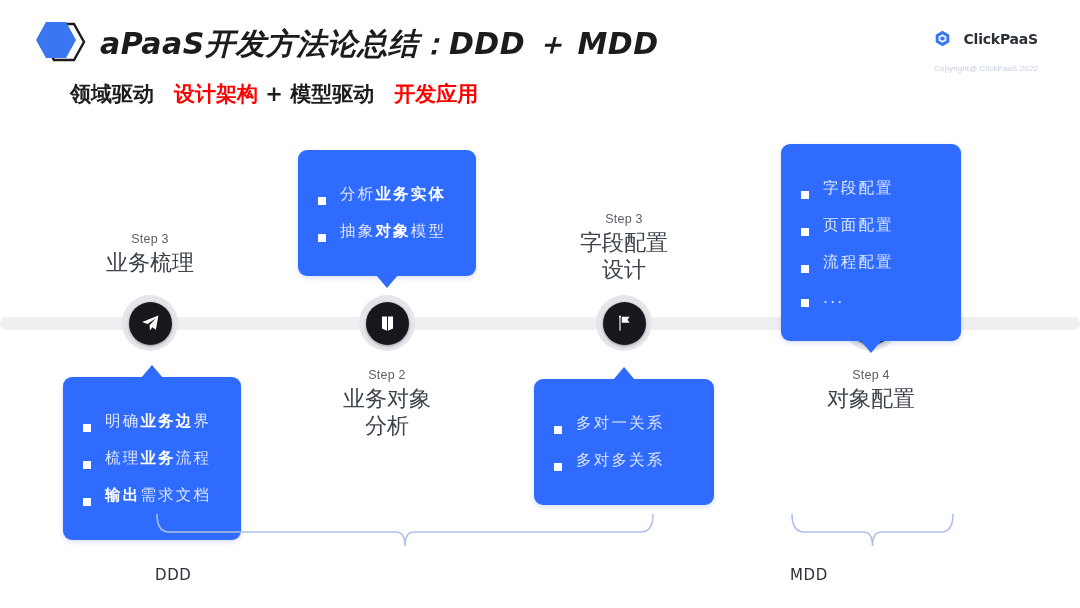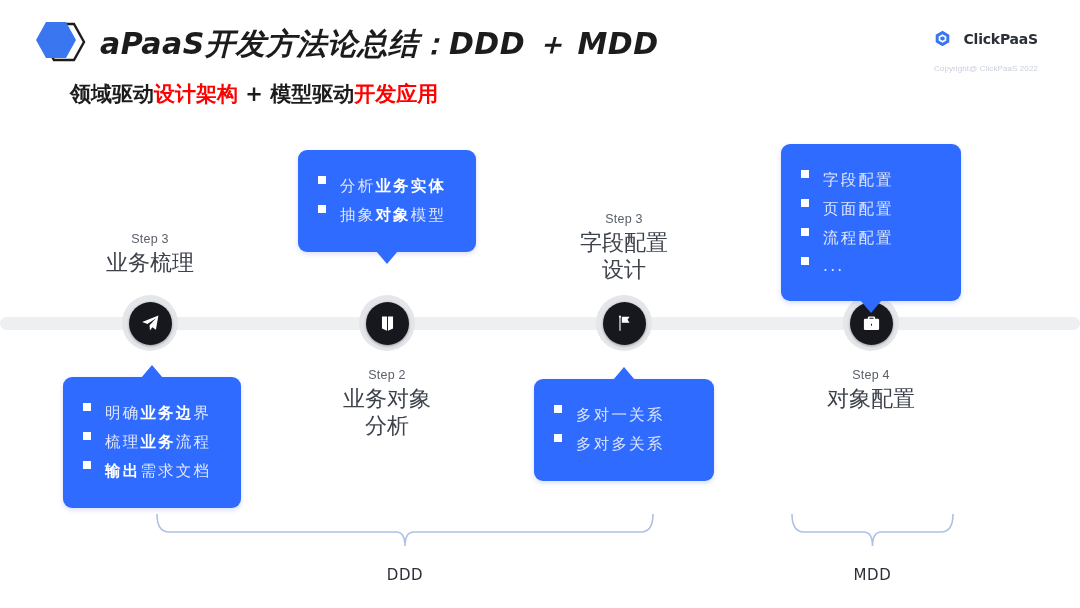--- a/index.html
+++ b/index.html
@@ -26,21 +26,21 @@
     letter-spacing: 0.5px; white-space: nowrap;
     font-family: "DejaVu Sans", "Liberation Sans", sans-serif;
     font-style: italic;
   }
   .subtitle {
     position: absolute; left: 70px; top: 80px;
     font-size: 21px; font-weight: 700; color: #1c1c1c;
     white-space: nowrap;
     font-family: "DejaVu Sans", "Liberation Sans", sans-serif;
   }
-  .subtitle .hl { color: #ff0000; }
+  .subtitle .hl { color: #ff0000; padding-left: 20px; }
 
   .brand {
     position: absolute; right: 42px; top: 30px;
     display: flex; align-items: center; gap: 12px;
   }
   .brand-mark { width: 17px; height: 17px; display: block; }
   .brand-name {
     font-size: 14px; font-weight: 700; color: #2b2f38;
     letter-spacing: -0.2px;
     font-family: "DejaVu Sans", "Liberation Sans", sans-serif;
@@ -99,39 +99,39 @@
   }
   .callout.down .arrow {
     bottom: -12px;
     border-top: 13px solid #2f6bff;
   }
   .callout.up .arrow {
     top: -12px;
     border-bottom: 13px solid #2f6bff;
   }
   .bullet-row {
-    display: flex; align-items: flex-start;
-    margin: 8px 0;
+    display: flex; align-items: flex-end;
+    margin: 16px 0;
     font-size: 15.5px;
     color: #dfe6fb;
     letter-spacing: 2.2px;
     font-family: "DejaVu Sans", "Liberation Sans", sans-serif;
     white-space: nowrap;
   }
   .bullet-row .sq {
     width: 8px; height: 8px; background: #ffffff;
     margin-right: 14px; flex: none;
   }
   .bullet-row .b { color: #ffffff; font-weight: 700; }
 
   
   .bracket { position: absolute; }
   .bracket svg { display: block; }
   .bracket-label {
-    position: absolute; text-align: center;
+    position: absolute; 
     font-size: 15px; color: #2b2f38; letter-spacing: 0.6px;
     font-family: "DejaVu Sans", "Liberation Sans", sans-serif;
   }
 </style>
 </head>
 <body>
 
 <div id="slide">
 
   <div class="hex-logo">

